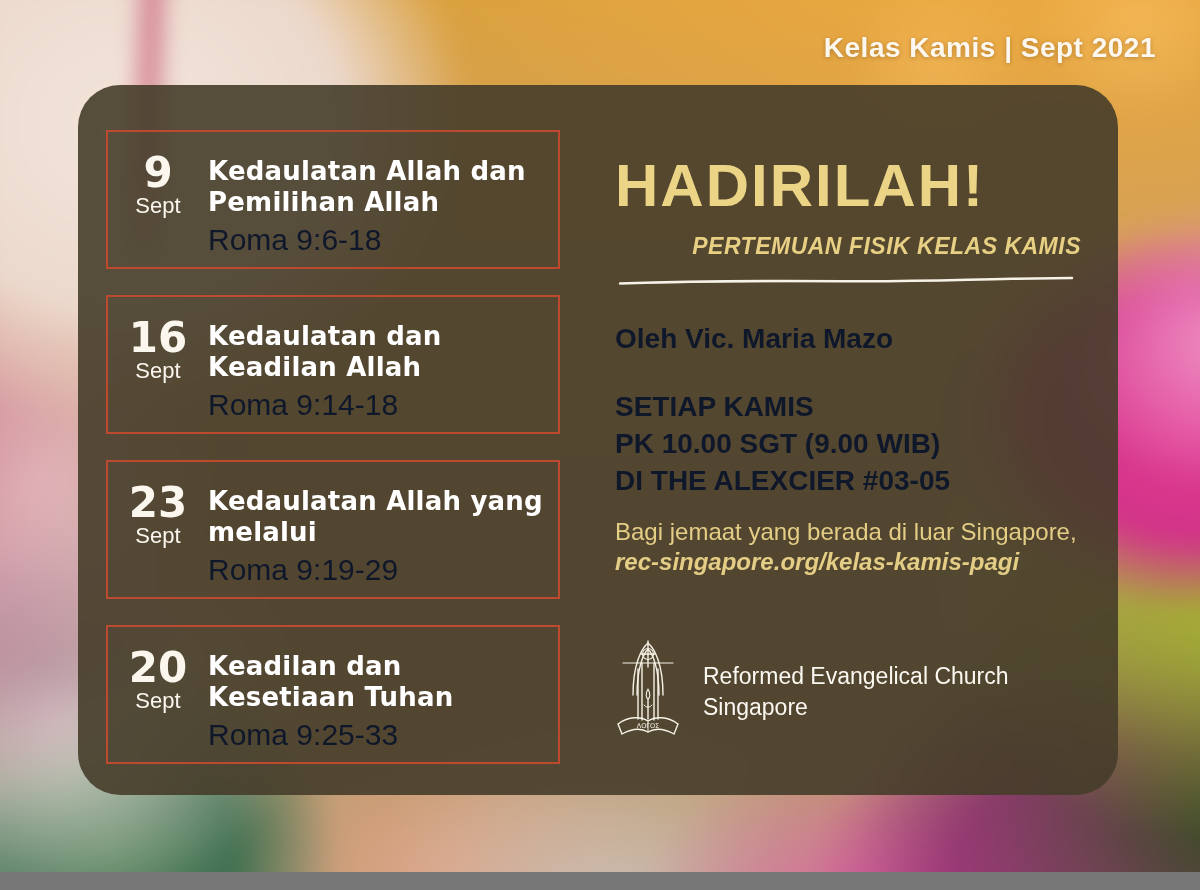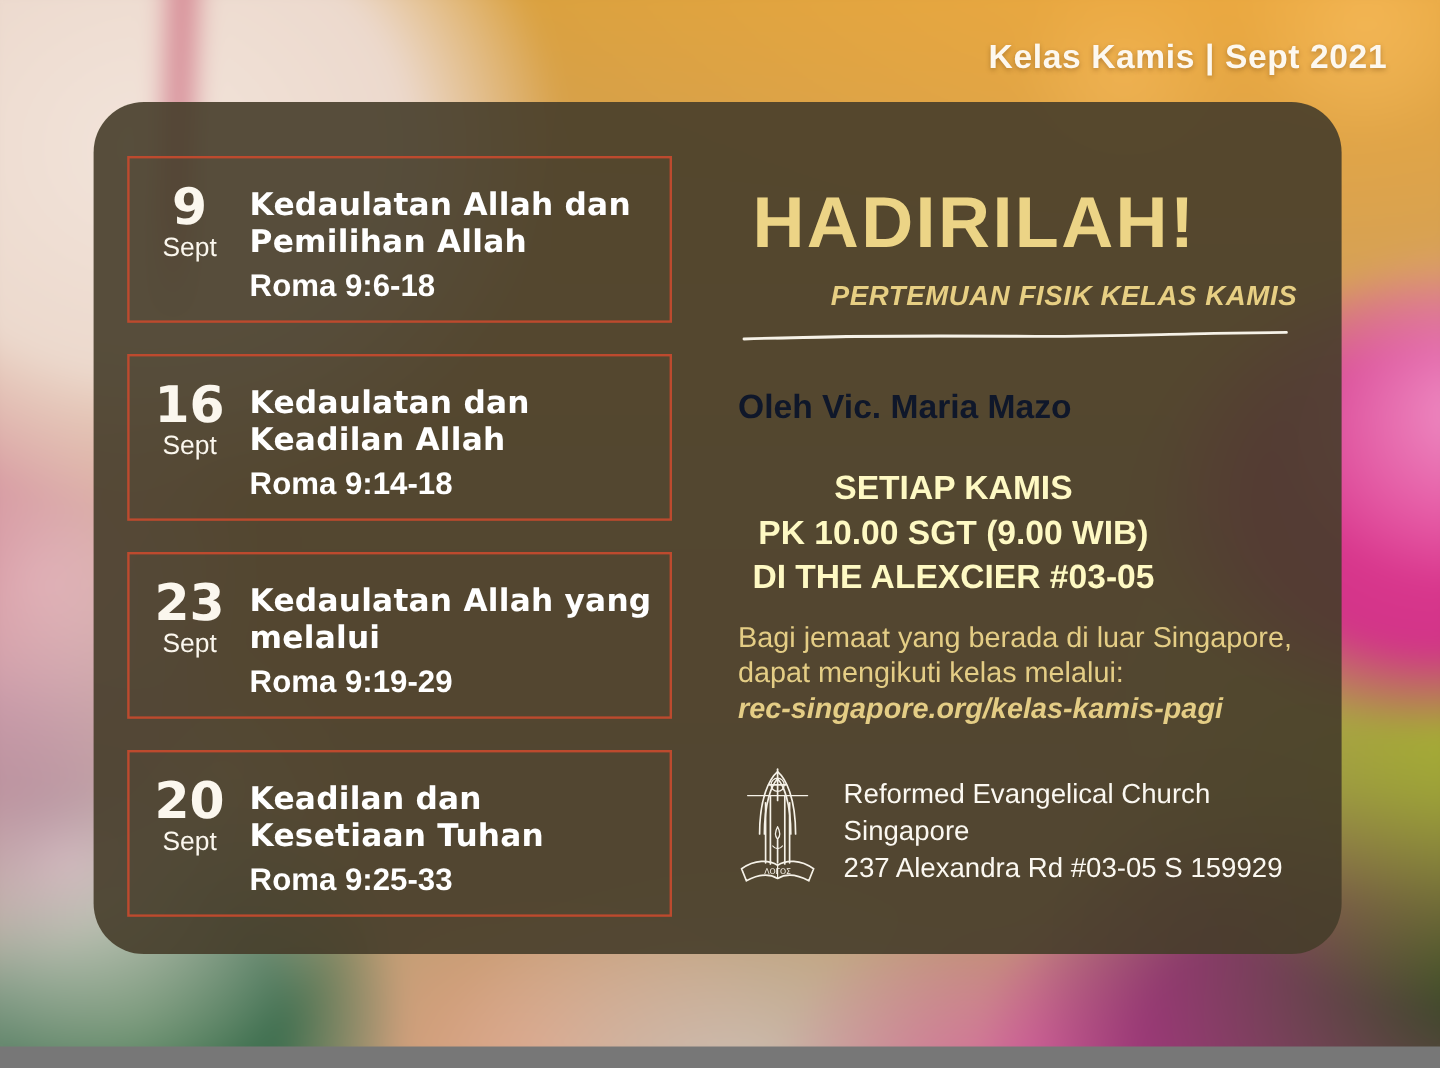--- a/index.html
+++ b/index.html
@@ -65,38 +65,38 @@
     height:139px; border:2px solid #bd4a2e; display:flex; align-items:flex-start;
   }
   .session-date { width:100px; text-align:center; padding-top:20px; color:#fbf7ee; flex:0 0 auto; }
   .session-day  { font-size:42px; font-weight:700; line-height:42px; font-family:"DejaVu Sans",sans-serif; }
   .session-month{ font-size:22px; font-weight:400; line-height:24px; margin-top:0px; }
   .session-info { padding-top:24px; padding-right:10px; }
   .session-title{
     font-size:26px; font-weight:700; line-height:31px; color:#ffffff;
     font-family:"DejaVu Sans",sans-serif; letter-spacing:0.2px;
   }
-  .session-passage{ font-size:26px; font-weight:700; color:#ffffff; margin-top:5px; }
+  .session-passage{ font-size:30px; font-weight:400; color:#0f172a; margin-top:5px; }
 
   
   .invite { position:absolute; left:525px; top:0; width:496px; height:710px; }
   .headline {
-    position:absolute; left:24px; top:70px;
+    position:absolute; left:12px; top:70px;
     font-size:60px; line-height:62px; font-weight:800; color:#ecd486; letter-spacing:2px;text-align:center;
   }
   .subheadline {
     position:absolute; left:0; top:148px; width:478px; text-align:right;
     font-size:23px; font-weight:700; font-style:italic; color:#e7cf83; letter-spacing:0.5px;
   }
   .brush { position:absolute; left:14px; top:188px; }
   .speaker {
     position:absolute; left:12px; top:238px;
     font-size:28px; font-weight:700; color:#0f172a;
   }
-  .when { position:absolute; left:24px; top:303px; color:#fef9c3;text-align:center; }
+  .when { position:absolute; left:12px; top:303px; color:#0f172a; }
   .when div { font-size:28px; font-weight:700; line-height:37px; }
   .note { position:absolute; left:12px; top:432px; color:#e4cd85; }
   .note div { font-size:24px; line-height:29px; }
   .note .url { font-weight:700; font-style:italic; margin-top:1px; }
   .footer-row {
     position:absolute; left:8px; top:548px; width:480px;
     display:flex; align-items:center; gap:18px;
   }
   .church-lines { color:#fbf8f1; padding-top:10px; }
   .church-lines div { font-size:23px; line-height:31px; font-weight:400; }
@@ -179,21 +179,20 @@
       <div class="speaker">Oleh Vic. Maria Mazo</div>
 
       <div class="when">
         <div>SETIAP KAMIS</div>
         <div>PK 10.00 SGT (9.00 WIB)</div>
         <div>DI THE ALEXCIER #03-05</div>
       </div>
 
       <div class="note">
         <div>Bagi jemaat yang berada di luar Singapore,</div>
-        <div>dapat mengikuti kelas melalui:</div>
         <div class="url">rec-singapore.org/kelas-kamis-pagi</div>
       </div>
 
       <div class="footer-row">
         <div class="logo">
           <svg width="74" height="108" viewBox="0 0 74 108" fill="none" stroke="#f6f2e8" stroke-width="1.4" stroke-linecap="round">
 
             <line x1="37" y1="8" x2="37" y2="34"></line>
             <line x1="30" y1="21" x2="44" y2="21"></line>
             <circle cx="37" cy="21" r="5.5" stroke-width="1.1"></circle>
@@ -212,19 +211,18 @@
             <line x1="37" y1="67" x2="37" y2="86"></line>
             <path d="M33,72 C35,75 39,75 41,72" stroke-width="1"></path>
 
             <path d="M7,91 C18,83 30,83.5 37,88 C44,83.5 56,83 67,91 L63,101 C52,95 43,95.5 37,99 C31,95.5 22,95 11,101 Z"></path>
             <line x1="37" y1="88" x2="37" y2="99" stroke-width="1"></line>
             <text x="37" y="95" text-anchor="middle" font-size="6.5" fill="#f6f2e8" stroke="none" font-family="DejaVu Sans, sans-serif">ΛΟΓΟΣ</text>
           </svg>
         </div>
         <div class="church-lines">
           <div>Reformed Evangelical Church Singapore</div>
-          <div>237 Alexandra Rd #03-05 S 159929</div>
         </div>
       </div>
 
     </div>
   </div>
 </div>
 
 </body></html>

